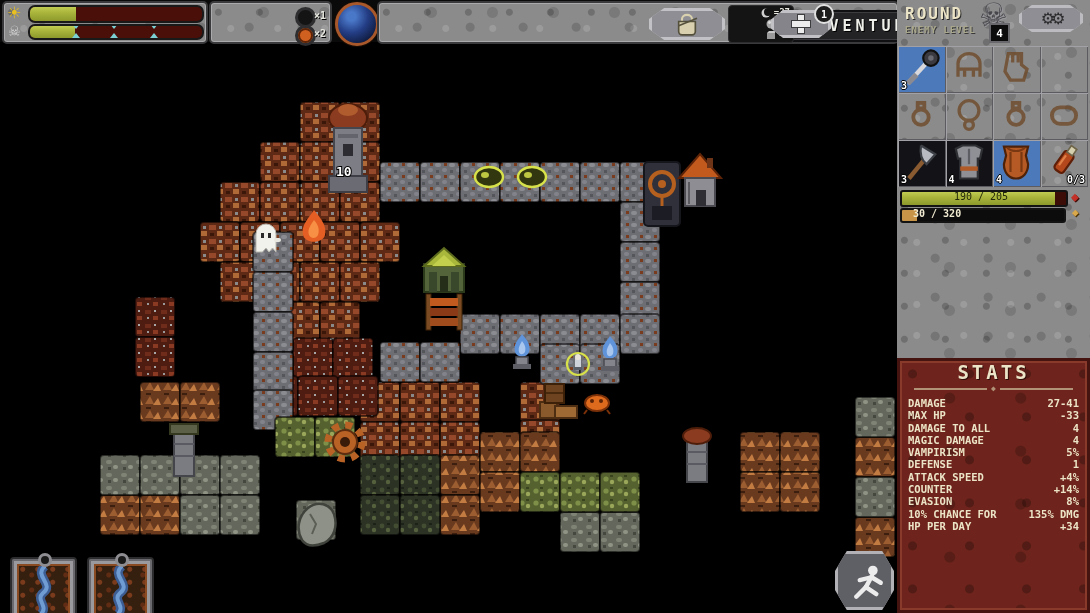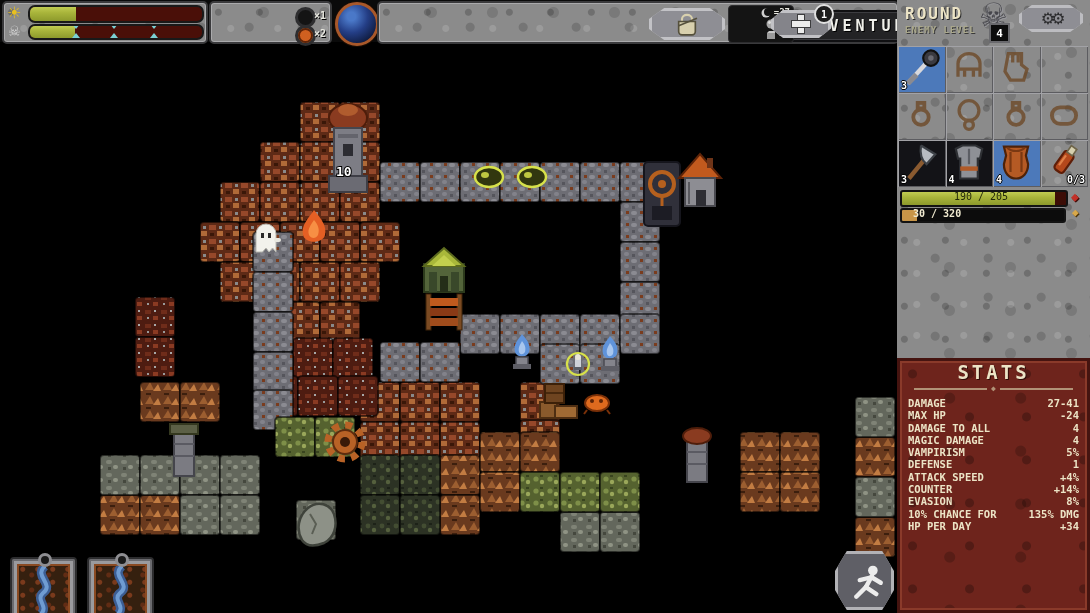--- a/index.html
+++ b/index.html
@@ -575,21 +575,21 @@
           <span class="dm">◆</span>
           <div class="ln"></div>
       </div>
       <div id="stats-rows">
           <div class="statrow">
             <span>DAMAGE</span>
             <span>27-41</span>
           </div>
           <div class="statrow">
             <span>MAX HP</span>
-            <span>-24</span>
+            <span>-33</span>
           </div>
           <div class="statrow">
             <span>DAMAGE TO ALL</span>
             <span>4</span>
           </div>
           <div class="statrow">
             <span>MAGIC DAMAGE</span>
             <span>4</span>
           </div>
           <div class="statrow">

